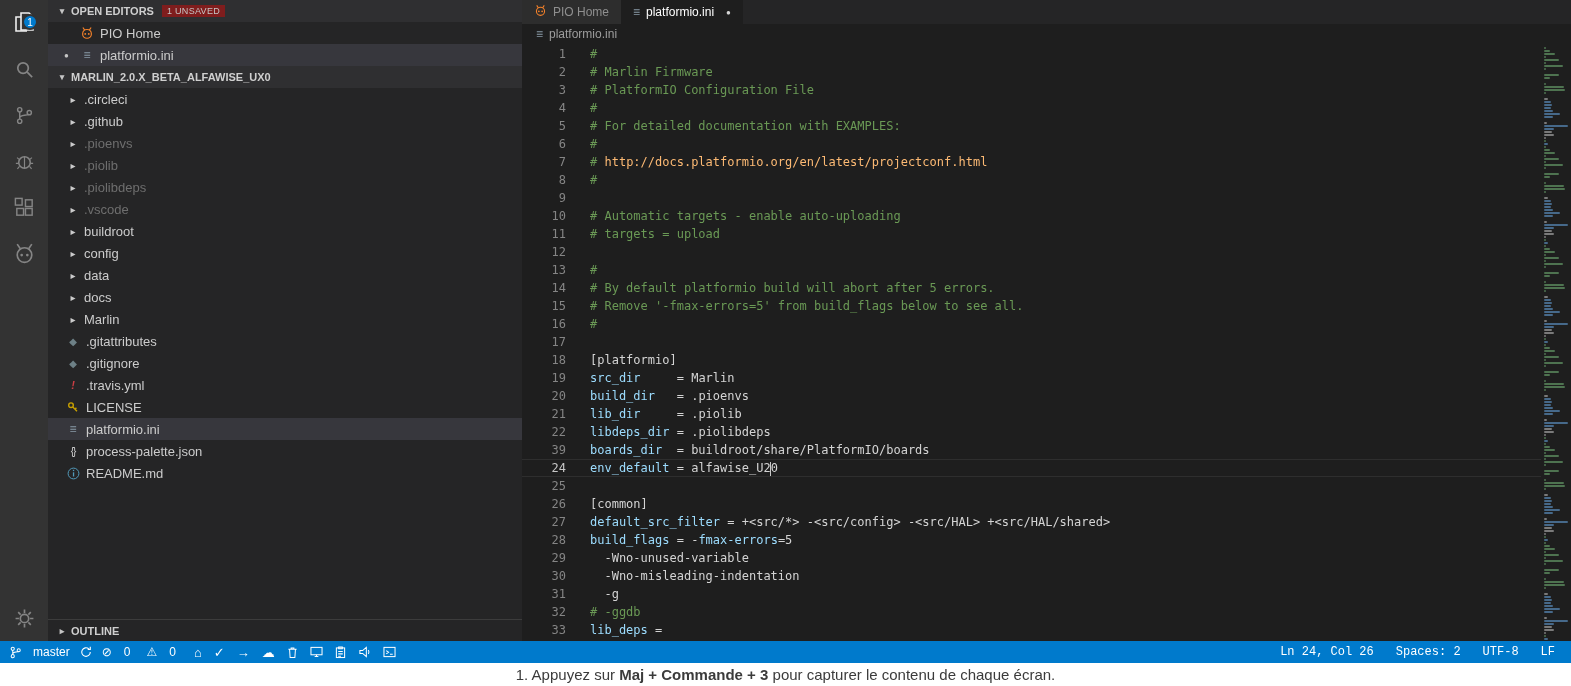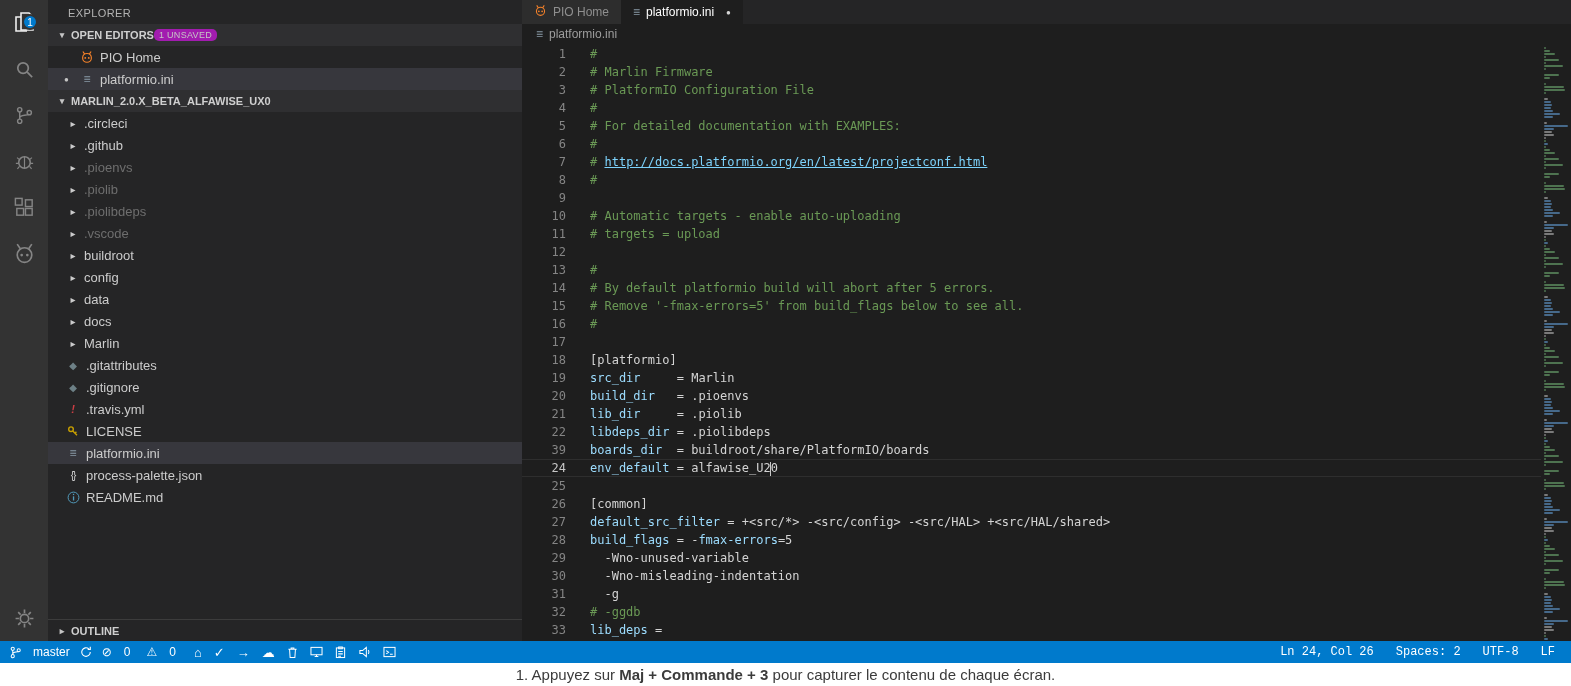--- a/index.html
+++ b/index.html
@@ -14,21 +14,21 @@
   .ab-badge{ position:absolute; left:22px; top:14px; min-width:16px; height:16px; border-radius:50%;
              background:#007acc; color:#fff; font-size:10px; display:flex; align-items:center; justify-content:center;
              border:2px solid #333333; }
   .ab-spacer{ flex:1; }
 
   
   .sidebar{ width:474px; background:#252526; color:#cccccc; font-size:13px; display:flex; flex-direction:column; flex-shrink:0; min-height:0; }
   .sidebar-title{ height:24px; padding:7px 0 0 20px; font-size:11px; color:#b3b3b3; letter-spacing:.4px; }
   .section-header{ height:22px; display:flex; align-items:center; padding-left:8px; font-size:11px; font-weight:bold; color:#cfcfcf; background:#2f2f31; }
   .section-header .arrow{ width:12px; font-size:9px; margin-right:3px; text-align:center; color:#c5c5c5; }
-  .badge-pill{ background:#a21caf; color:#c5c5c5; font-size:9px; font-weight:normal; padding:1px 5px; border-radius:5px; letter-spacing:.3px; }
+  .badge-pill{ margin-left:8px; background:#7f1d1d; color:#c5c5c5; font-size:9px; font-weight:normal; padding:1px 5px; border-radius:0; letter-spacing:.3px; }
   .row{ height:22px; display:flex; align-items:center; cursor:pointer; white-space:nowrap; }
   .oe-row{ padding-left:16px; }
   .oe-dot{ width:16px; font-size:8px; color:#c5c5c5; text-align:left; }
   .file-icon{ width:14px; margin-right:6px; display:flex; align-items:center; justify-content:center; font-size:11px; flex-shrink:0; }
   .tree-row{ padding-left:18px; }
   .tree-row .arrow{ width:14px; margin-right:4px; color:#cccccc; font-size:10px; text-align:center; flex-shrink:0; }
   .selected{ background:#37373d; }
   .dim .label{ color:#6e6e6e; }
   .tree-area{ flex:1; overflow:hidden; }
   .outline-header{ border-top:1px solid #3c3c3c; }
@@ -48,21 +48,21 @@
 
   .code-wrap{ flex:1; position:relative; overflow:hidden; font-family:"DejaVu Sans Mono",monospace; font-size:12px; padding-top:1px; }
   .code-line{ display:flex; height:18px; line-height:18px; white-space:pre; }
   .code-line.current{ border-top:1px solid #2e2e2e; border-bottom:1px solid #2e2e2e; line-height:16px; }
   .line-number{ width:44px; text-align:right; color:#858585; flex-shrink:0; }
   .current .line-number{ color:#c6c6c6; }
   .line-text{ margin-left:24px; }
   .tok-c{ color:#6a9955; }
   .tok-k{ color:#9cdcfe; }
   .tok-d{ color:#d4d4d4; }
-  .tok-l{ color:#7dd3fc; text-decoration:underline; }
+  .tok-l{ color:#fdba74; }
   .cursor{ display:inline-block; width:1.5px; height:14px; background:#c8c8c8; vertical-align:middle; margin:0 -0.75px; }
 
   .minimap{ position:absolute; top:0; right:0; bottom:0; width:30px; background:#1e1e1e; padding:2px 0 0 3px; }
   .mm-line{ height:3px; display:flex; align-items:center; }
   .mm-bar{ height:2px; border-radius:1px; }
   .mm-c,.mm-l{ background:#4e7350; }
   .mm-k{ background:#46698a; }
   .mm-d{ background:#7a7a7a; }
 
   
@@ -134,21 +134,20 @@
         <svg width="21" height="21" viewBox="0 0 20 20">
             <circle cx="10" cy="10" r="4" fill="none" stroke="#858585" stroke-width="1.6"></circle>
             <g stroke="#858585" stroke-width="1.6">
               <path d="M10 1.5v3.2M10 15.3v3.2M1.5 10h3.2M15.3 10h3.2M4 4l2.3 2.3M13.7 13.7L16 16M16 4l-2.3 2.3M6.3 13.7L4 16"></path>
             </g>
           </svg>
       </div>
     </div>
 
     <div class="sidebar">
-      <div class="sidebar-title">EXPLORER</div>
 
       <div class="section-header">
         <span class="arrow">▾</span>
         <span>OPEN EDITORS</span>
         <span class="badge-pill">1 UNSAVED</span>
       </div>
 
       <div class="row oe-row">
         <span class="oe-dot"></span>
         <span class="file-icon">

